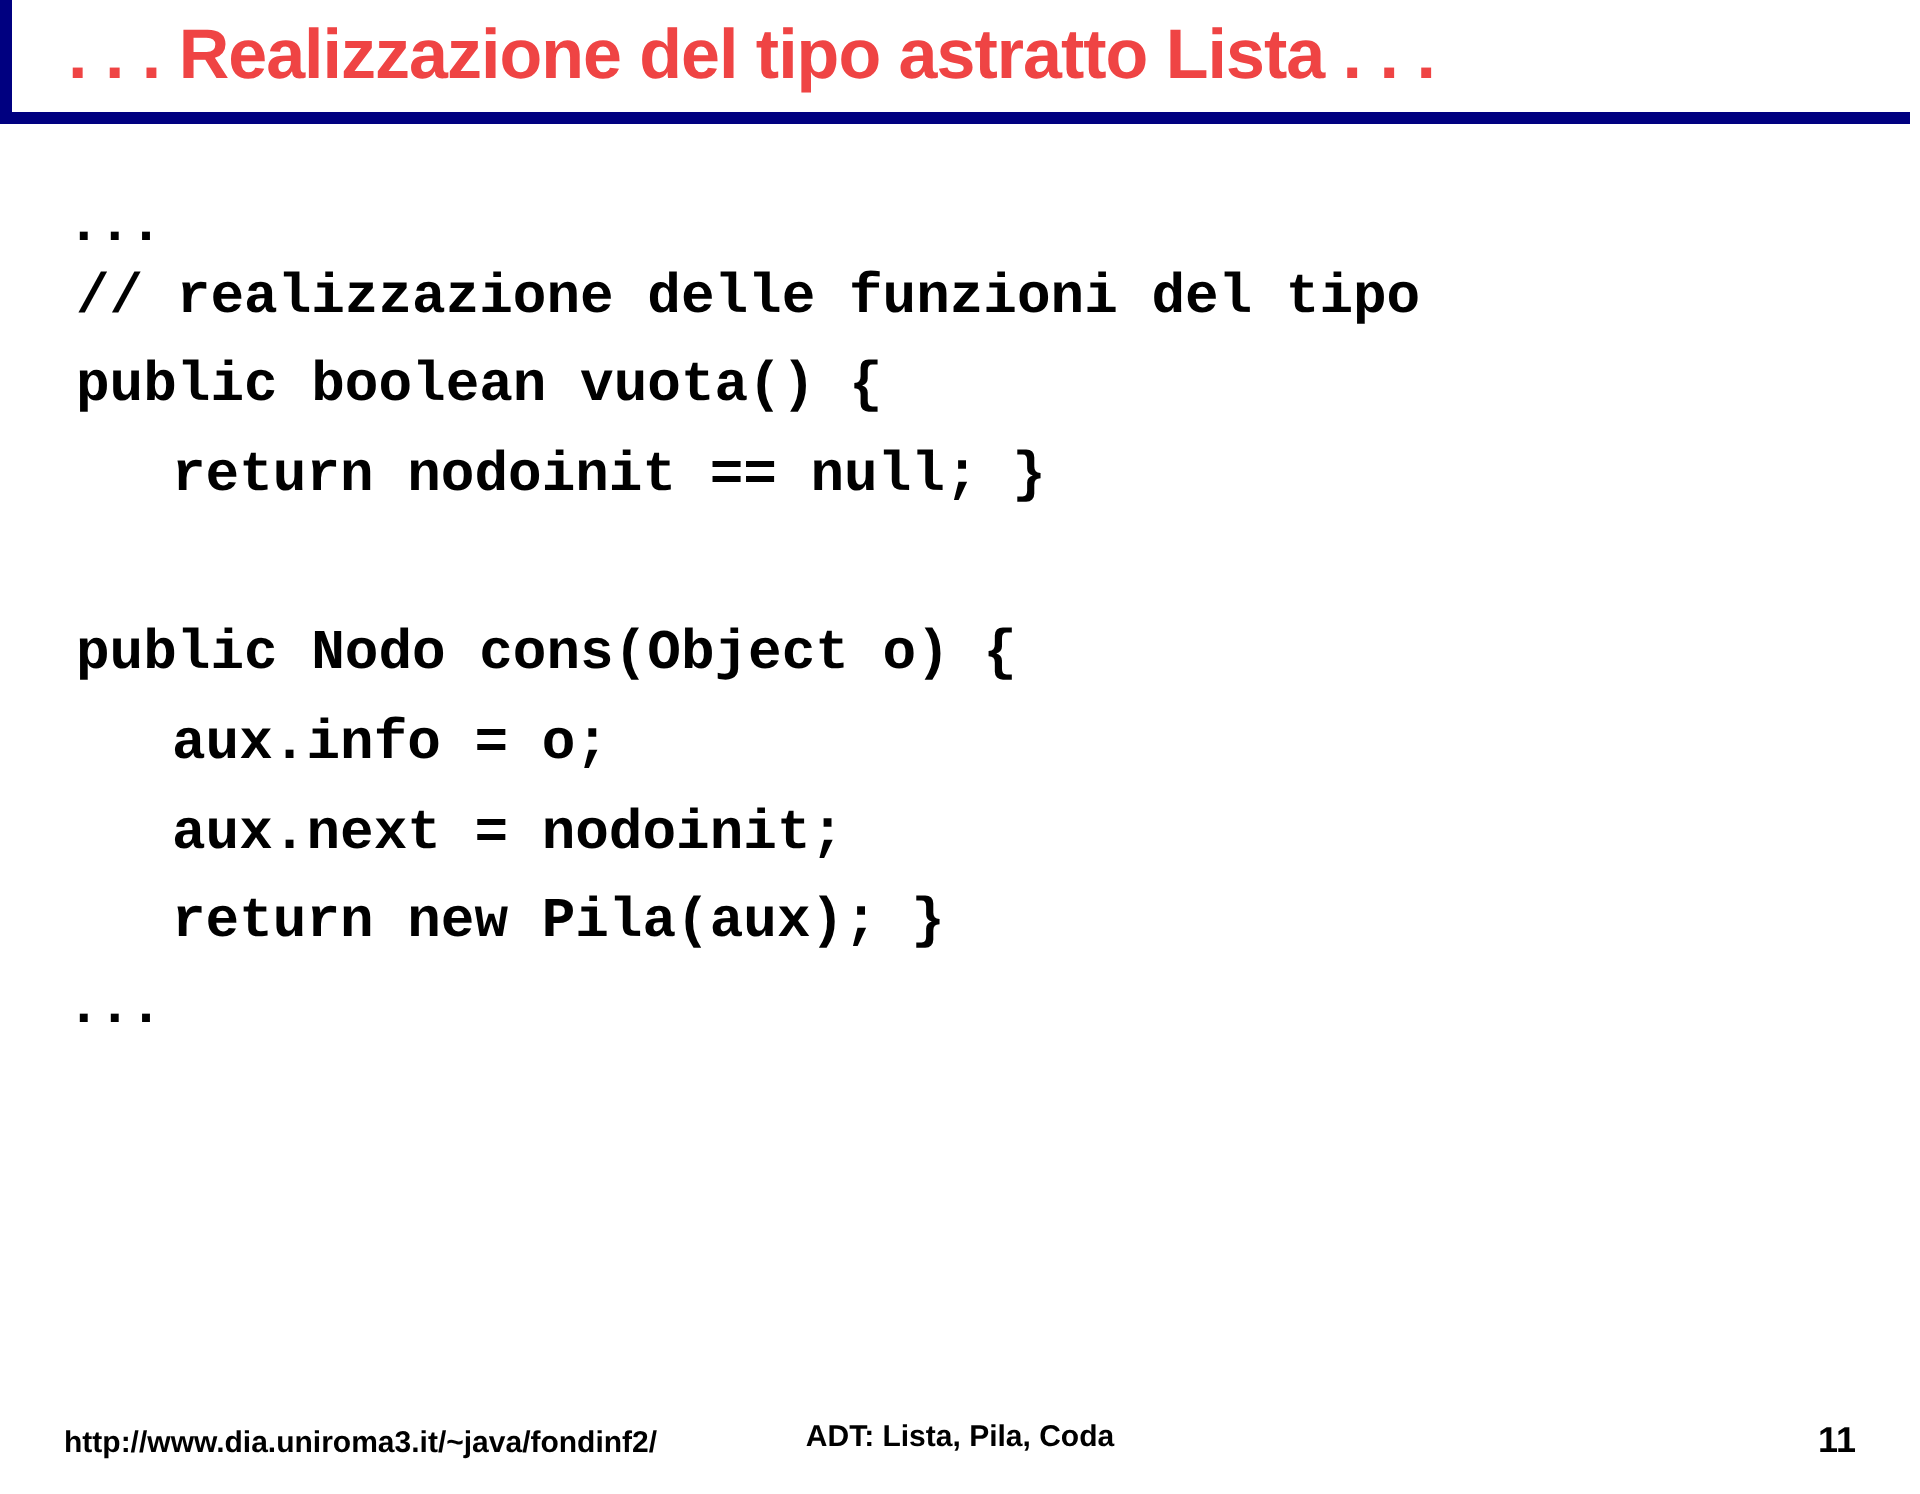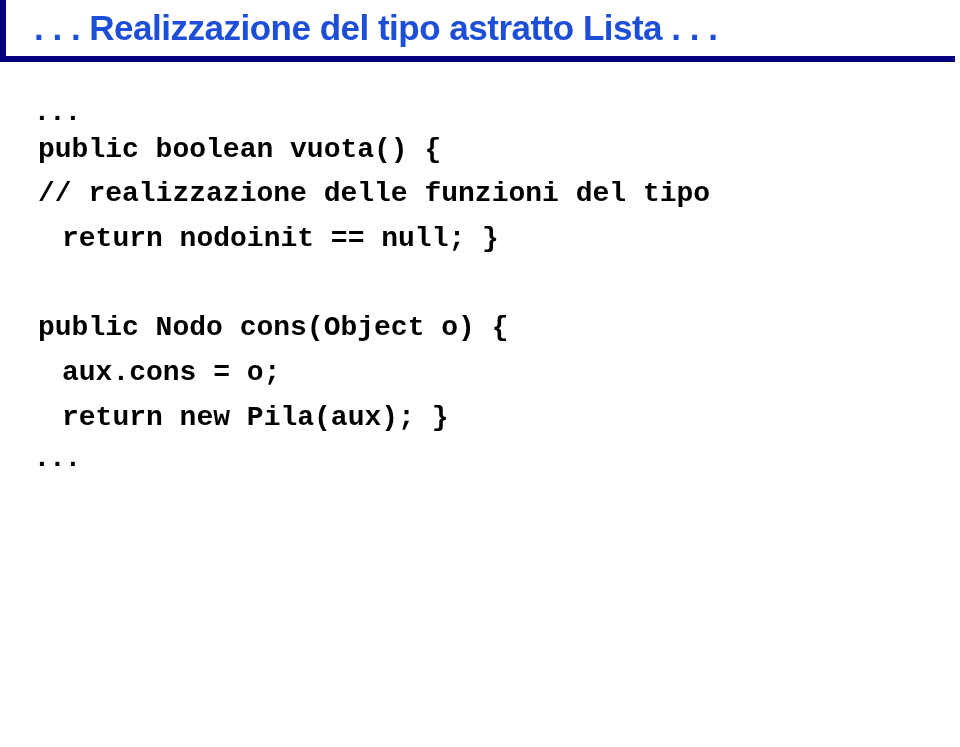--- a/index.html
+++ b/index.html
@@ -27,38 +27,38 @@
       padding-left: 28px;
       padding-top: 8px;
       padding-bottom: 8px;
       border-left: 6px solid #000080;
       border-bottom: 6px solid #000080;
       width: 955px;
     }
     .title {
       font-size: 35px;
       font-weight: bold;
-      color: #1d4ed8;
+      color: #ef4444;
       font-family: Arial, Helvetica, sans-serif;
       letter-spacing: -0.5px;
     }
     .code-block {
       margin-top: 32px;
       margin-left: 38px;
       font-family: 'Courier New', Courier, monospace;
       font-size: 28px;
       font-weight: bold;
       line-height: 1.6;
     }
     .dots {
       font-family: Arial, Helvetica, sans-serif;
       line-height: 1.2;
     }
     .indent1 {
-      margin-left: 24px;
+      margin-left: 48px;
     }
     .blank {
       height: 44px;
     }
     .footer {
       position: absolute;
       bottom: 16px;
       left: 0;
       width: 100%;
       padding: 0 32px;
@@ -86,23 +86,29 @@
 </head>
 <body>
 
 <div class="slide">
   <div class="title-container">
     <div class="title">. . . Realizzazione del tipo astratto Lista . . .</div>
   </div>
 
   <div class="code-block">
     <div class="dots">.  .  .</div>
+    <div>// realizzazione delle funzioni del tipo</div>
     <div>public boolean vuota() {</div>
-    <div>// realizzazione delle funzioni del tipo</div>
     <div class="indent1">return nodoinit == null; }</div>
     <div class="blank"></div>
     <div>public Nodo cons(Object o) {</div>
-    <div class="indent1">aux.cons = o;</div>
+    <div class="indent1">aux.info = o;</div>
+    <div class="indent1">aux.next = nodoinit;</div>
     <div class="indent1">return new Pila(aux); }</div>
     <div class="dots">.  .  .</div>
   </div>
 
+  <div class="footer">
+    <div class="footer-left">http://www.dia.uniroma3.it/~java/fondinf2/</div>
+    <div class="footer-center">ADT: Lista, Pila, Coda</div>
+    <div class="footer-right">11</div>
+  </div>
 </div>
 
 </body></html>

